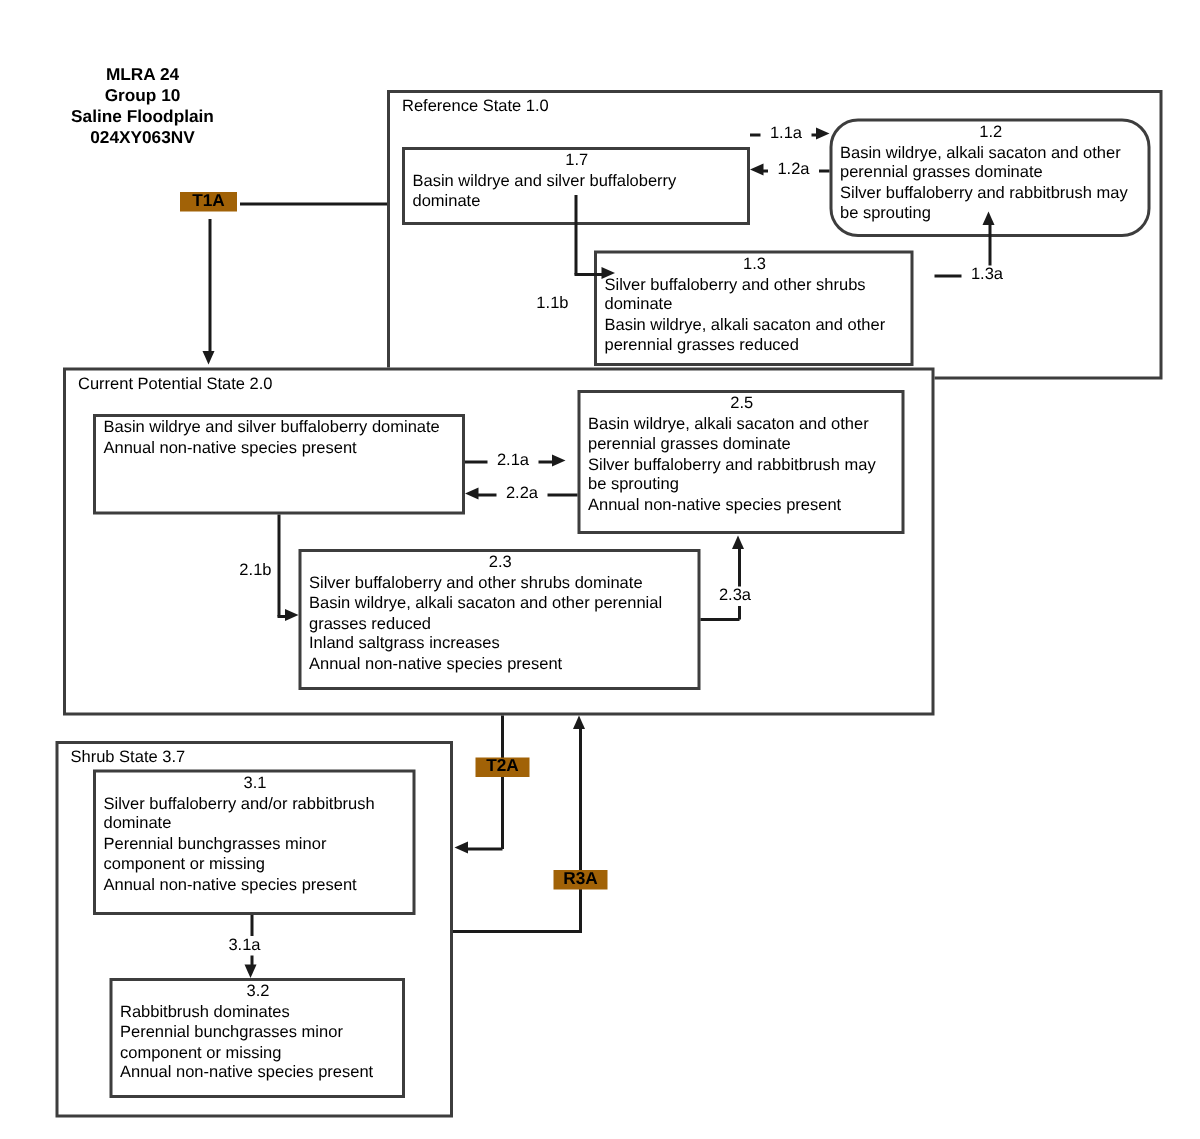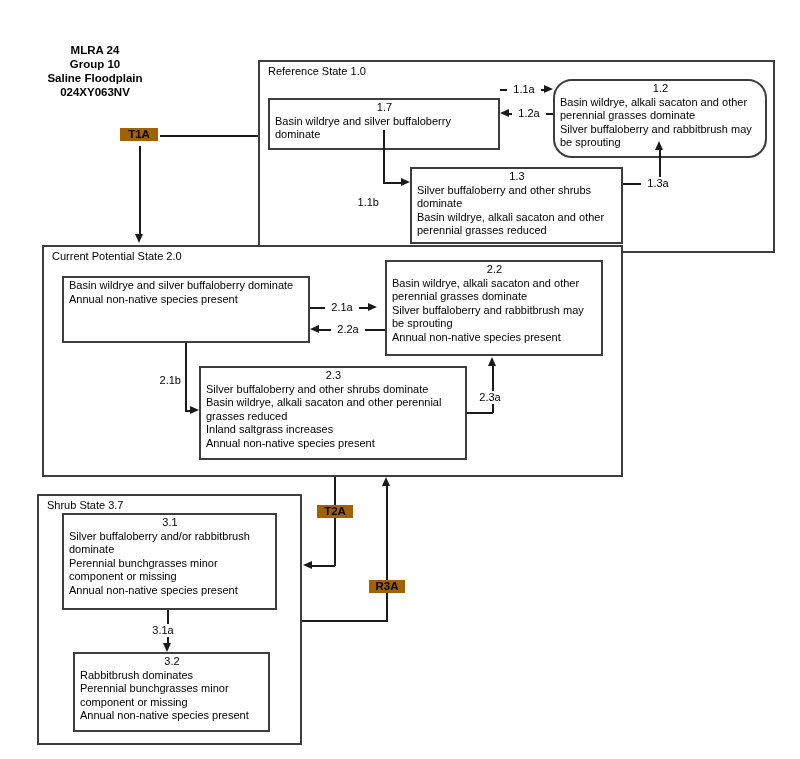--- a/index.html
+++ b/index.html
@@ -98,37 +98,37 @@
       <div class="cid">1.7</div>
       <div>Basin wildrye and silver buffaloberry dominate</div>
     </div>
 
     <div class="cbox" style="left:293px; top:17px; width:214px; height:79px;border-radius:19px;">
       <div class="cid">1.2</div>
       <div>Basin wildrye, alkali sacaton and other perennial grasses dominate</div>
       <div>Silver buffaloberry and rabbitbrush may be sprouting</div>
     </div>
 
-    <div class="cbox" style="left:150px; top:105px; width:213px; height:77px;">
+    <div class="cbox" style="left:136px; top:105px; width:213px; height:77px;">
       <div class="cid">1.3</div>
       <div>Silver buffaloberry and other shrubs dominate</div>
       <div>Basin wildrye, alkali sacaton and other perennial grasses reduced</div>
     </div>
   </div>
 
   <div class="sbox" style="left:42px; top:245px; width:581px; height:232px;">
     <div class="slabel">Current Potential State 2.0</div>
 
     <div class="cbox" style="left:18px; top:29px; width:248px; height:67px;">
       <div>Basin wildrye and silver buffaloberry dominate</div>
       <div>Annual non-native species present</div>
     </div>
 
     <div class="cbox" style="left:341px; top:13px; width:218px; height:96px;">
-      <div class="cid">2.2</div>
+      <div class="cid">2.5</div>
       <div>Basin wildrye, alkali sacaton and other perennial grasses dominate</div>
       <div>Silver buffaloberry and rabbitbrush may be sprouting</div>
       <div>Annual non-native species present</div>
     </div>
 
     <div class="cbox" style="left:155px; top:119px; width:268px; height:94px;">
       <div class="cid">2.3</div>
       <div>Silver buffaloberry and other shrubs dominate</div>
       <div>Basin wildrye, alkali sacaton and other perennial grasses reduced</div>
       <div>Inland saltgrass increases</div>

